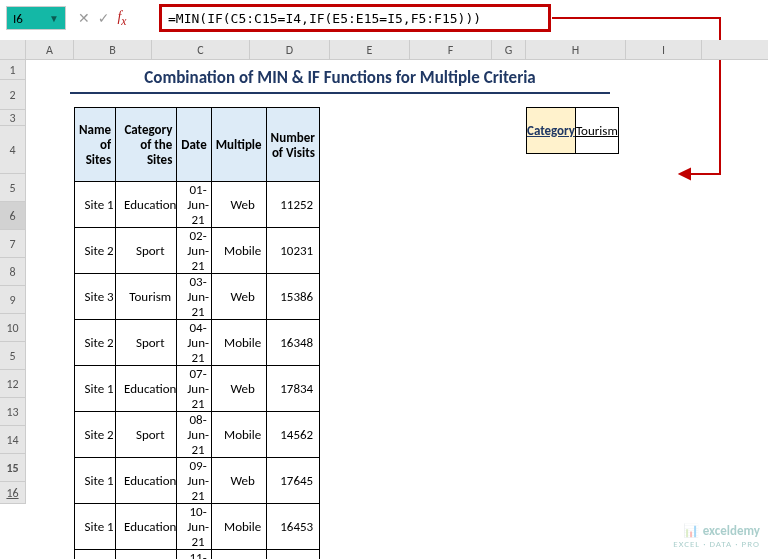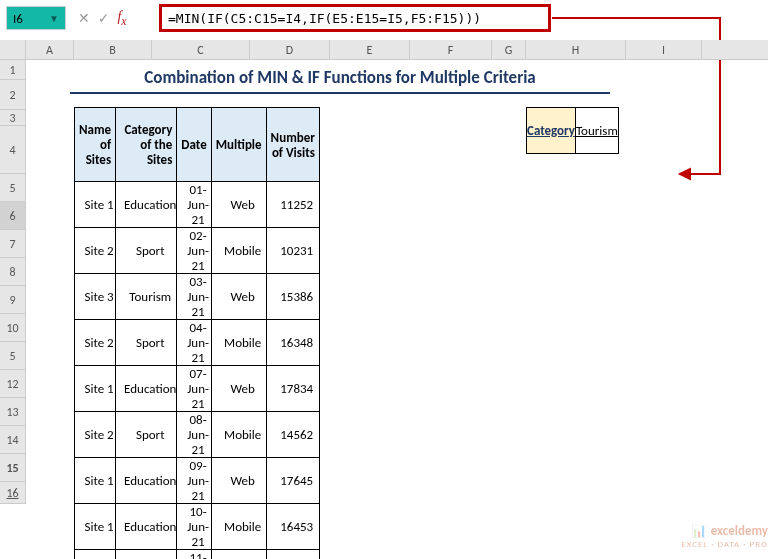--- a/index.html
+++ b/index.html
@@ -35,21 +35,21 @@
   
   table.crit { border-collapse: collapse; position: absolute; left: 500px; top: 47px; }
   table.crit td { border: 1px solid #000; text-align: center; height: 28px; text-decoration: underline; }
   table.crit .lbl { background: #fff2cc; font-weight: bold; color: #203864; width: 100px; }
   table.crit .val { width: 76px; }
   table.crit .lbl.first { height: 46px; }
   table.crit .val.first { height: 46px; }
   
   .result-box { border: 3px solid #c00000; }
   
-  .watermark { position: absolute; right: 0; bottom: 10px; opacity: .35; font-size: 12px; text-align: right; color: #c2410c; }
+  .watermark { position: absolute; right: 8px; bottom: 10px; opacity: .35; font-size: 12px; text-align: right; color: #0f766e; }
   .watermark .logo { font-weight: bold; font-size: 13px; }
   .watermark .tag { font-size: 9px; letter-spacing: 1px; }
 </style>
 </head>
 <body>
 
 <div class="name-box">
   <span>I6</span>
   <span class="dd">▼</span>
 </div>

